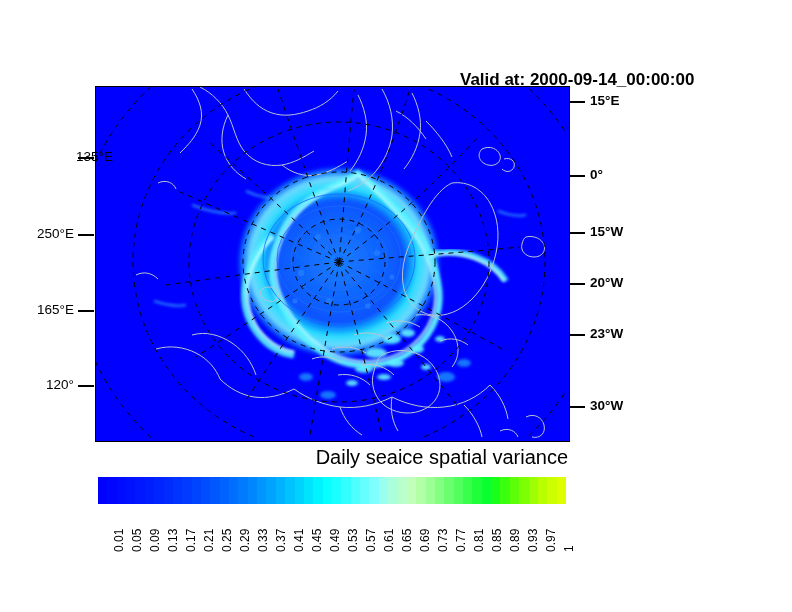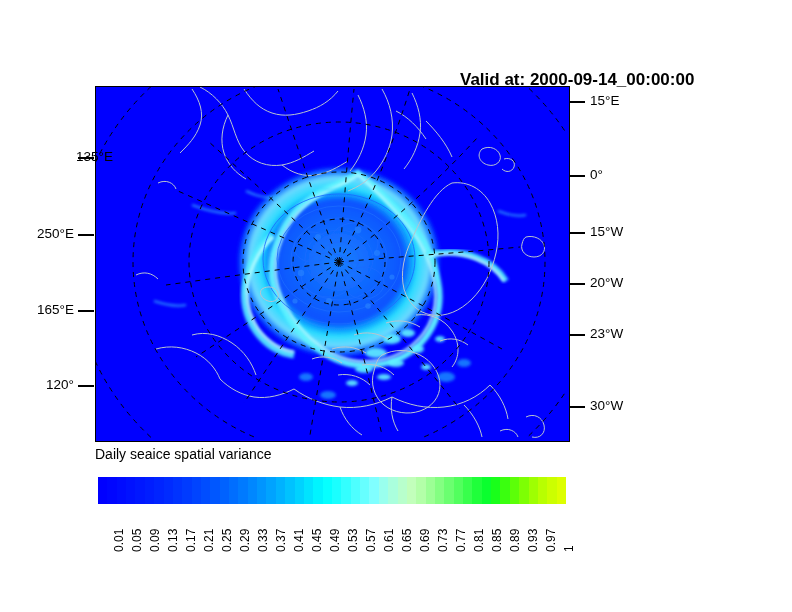--- a/index.html
+++ b/index.html
@@ -22,27 +22,27 @@
     border:1.5px solid #000;
     background:#0000ff;
     overflow:hidden;
   }
   .plotsvg{position:absolute;left:0;top:0;}
 
   .axlabel{
     position:absolute;font-size:13.5px;color:#000;white-space:nowrap;
   }
   .axlabel.left{text-align:right;}
-  .axlabel.right{text-align:right;}
+  .axlabel.right{text-align:right;font-weight:bold;}
 
   .tick{position:absolute;background:#000;height:1.5px;}
 
   .caption{
-    position:absolute;font-size:14px;color:#000;white-space:nowrap;
-    text-align:left;
+    position:absolute;font-size:20px;color:#000;white-space:nowrap;
+    text-align:right;
   }
 
   .cbar{
     position:absolute;left:98px;top:477px;width:468px;height:27px;
     display:flex;border:0;
   }
   .cbar .cell{flex:1 1 auto;height:100%;}
 
   .cblabels{position:absolute;left:98px;top:508px;width:468px;height:60px;}
   .cblab{

